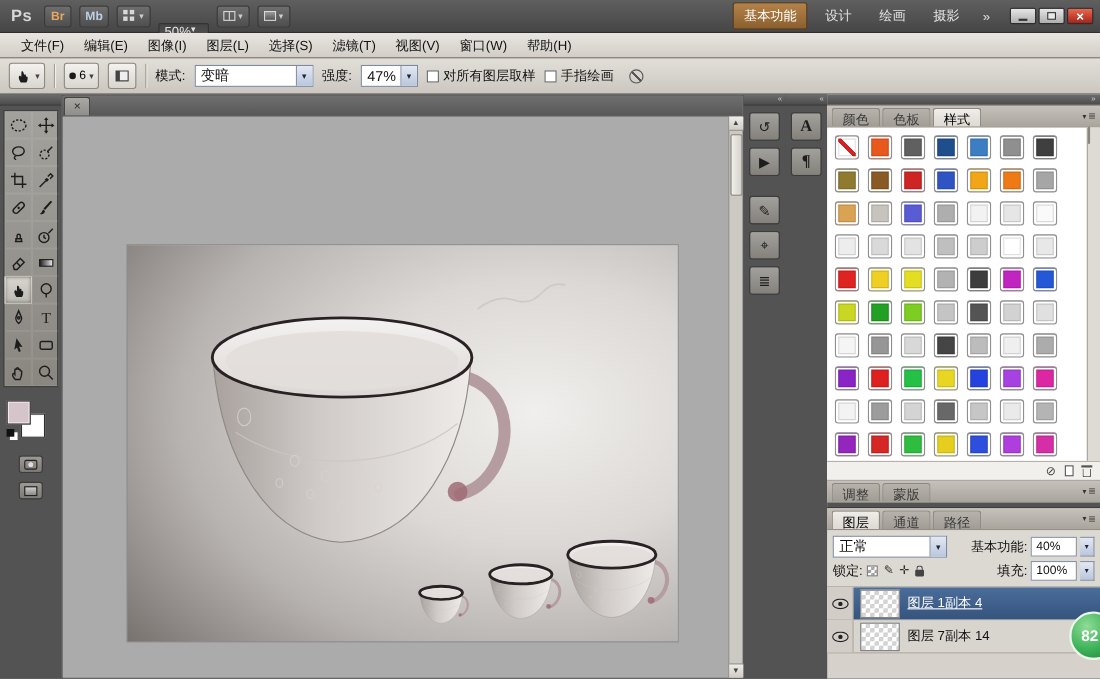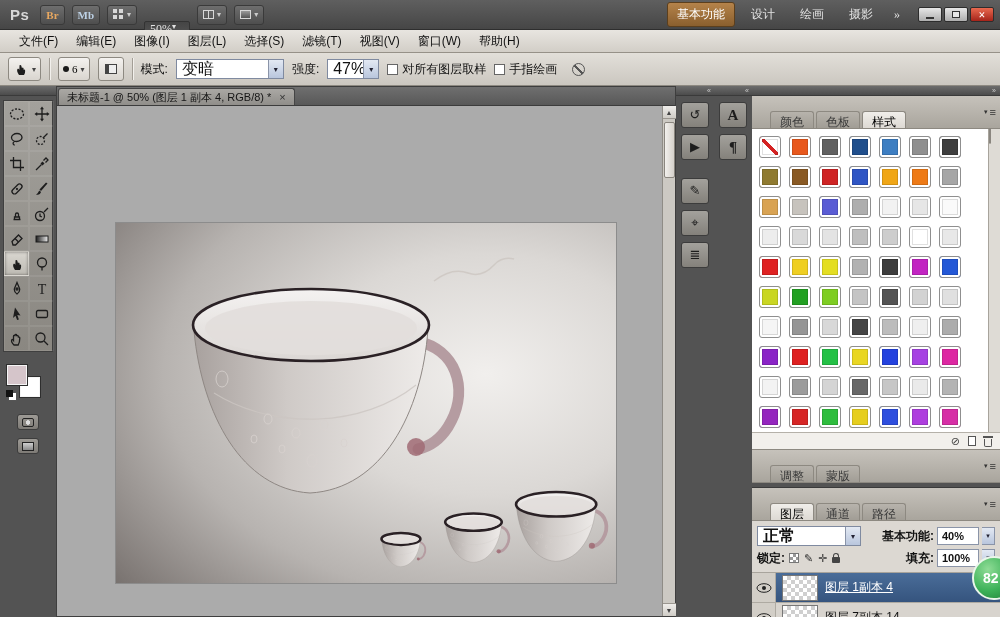--- a/index.html
+++ b/index.html
@@ -1,19 +1,19 @@
 <!DOCTYPE html>
 <html><head>
 <meta charset="utf-8">
 <style>
   * { margin:0; padding:0; box-sizing:border-box; }
   html,body { width:1000px; height:617px; }
   body { position:relative; overflow:hidden; background:#535353;
          font-family:"Liberation Sans","DejaVu Sans",sans-serif; font-size:12px; color:#111; }
-  button { font-family:Liberation Serif, serif; font-size:inherit; border:none; background:none; cursor:pointer; }
+  button { font-family:Liberation Sans, sans-serif; font-size:inherit; border:none; background:none; cursor:pointer; }
 
   
   .appbar { position:absolute; top:0; left:0; right:0; height:30px;
             background:linear-gradient(#5f5f5f,#464646); border-bottom:1px solid #2e2e2e;
             display:flex; align-items:center; gap:7px; padding:0 6px; }
   .ps-logo { color:#d8d8d8; font-weight:bold; font-size:15px; letter-spacing:0.5px; padding:0 4px; }
   .tb-btn { height:20px; padding:0 5px; border:1px solid #3a3a3a; border-radius:3px;
             background:linear-gradient(#6e6e6e,#4e4e4e); color:#ddd; display:flex; align-items:center; gap:3px; font-size:11px; }
   .tb-btn .dd { font-size:8px; color:#ccc; }
   .tb-btn.br { color:#e8a860; font-weight:bold; }
@@ -54,21 +54,21 @@
   .brush-dot { width:6px; height:6px; border-radius:50%; background:#1a1a1a; }
   .brush-size { font-size:11px; }
   .opt-icon { width:26px; height:24px; border:1px solid #8d8981; border-radius:3px;
               background:linear-gradient(#f4f2ef,#d9d5cf); display:flex; align-items:center; justify-content:center; }
   .panel-glyph { width:12px; height:10px; border:1px solid #444; border-left-width:4px; background:#eee; }
   .pressure-glyph { width:13px; height:13px; border:1.5px solid #555; border-radius:50%;
       background:linear-gradient(45deg,transparent 44%,#555 44%,#555 56%,transparent 56%); }
   .opt-label { color:#111; }
   .combo, .spinbox { height:20px; background:#fff; border:1px solid #7f8aa0; display:flex; align-items:center; }
   .combo { width:108px; } .spinbox { width:52px; }
-  .combo-val { flex:1; padding:0 5px; font-size:16px; white-space:nowrap; overflow:hidden; }
+  .combo-val { flex:1; padding:0 5px; font-size:13px; white-space:nowrap; overflow:hidden; }
   .combo-btn { width:15px; height:100%; background:linear-gradient(#e3e9f3,#b9c6dd); border-left:1px solid #8a94a8;
                display:flex; align-items:center; justify-content:center; font-size:8px; color:#223; }
   .chk { display:flex; align-items:center; gap:4px; color:#111; cursor:pointer; }
   .chk .box { width:11px; height:11px; background:#fff; border:1px solid #666; }
 
   
   .toolpanel { position:absolute; left:0; top:86px; bottom:0; width:56px; background:#535353; }
   .panel-grip { height:10px; background:linear-gradient(#6c6c6c,#4c4c4c); border-bottom:1px solid #3a3a3a; }
   .tools-grid { width:50px; margin:4px auto 0; display:grid; grid-template-columns:25px 25px; 
                 background:linear-gradient(#a3a19c,#8a8781); border:1px solid #3f3f3f; }
@@ -115,22 +115,22 @@
                color:#ccc; font-size:7px; display:flex; align-items:center; justify-content:flex-end; padding-right:3px; }
   .dock-btn { width:28px; height:26px; margin:6px auto 0; display:flex; align-items:center; justify-content:center;
               border:1px solid #3c3c3c; border-radius:3px; background:linear-gradient(#a3a19c,#84817b); color:#1d1d1d; font-size:13px; }
   .dock-btn.serif { font-family:"Liberation Serif","DejaVu Serif",serif; font-weight:bold; font-size:15px; }
   .dock-gap { height:12px; }
 
   
   .rightpanel { position:absolute; left:752px; top:86px; bottom:0; width:248px; background:#d6d2cb; }
   .rp-head { height:10px; background:linear-gradient(#6c6c6c,#4c4c4c); border-bottom:1px solid #3a3a3a;
              color:#ccc; font-size:7px; display:flex; align-items:center; justify-content:flex-end; padding-right:4px; }
-  .tabrow { height:33px; background:linear-gradient(#c6c2bb,#a9a59d); border-bottom:1px solid #8d8981;
-            display:flex; align-items:flex-end; padding-left:18px; }
+  .tabrow { height:20px; background:linear-gradient(#c6c2bb,#a9a59d); border-bottom:1px solid #8d8981;
+            display:flex; align-items:flex-end; padding-left:4px; }
   .tab { height:17px; padding:2px 9px 0; margin-right:2px; font-size:12px; color:#3a3a3a;
          background:linear-gradient(#b7b3ac,#a19d95); border:1px solid #8d8981; border-bottom:none; border-radius:3px 3px 0 0; }
   .tab.active { background:linear-gradient(#f0eeea,#ddd9d3); color:#000; }
   .panel-menu { margin-left:auto; margin-right:4px; align-self:center; color:#333; font-size:11px; display:flex; align-items:center; gap:2px; }
   .panel-menu .dd { font-size:7px; }
 
   .styles-body { position:relative; height:321px; background:#fff; border-bottom:1px solid #8d8981; }
   .swatch-grid { display:grid; grid-template-columns:repeat(7,22px); gap:8px; padding:7px; width:222px; }
   .swatch { width:22px; height:22px; border:1px solid #8f8f8f; border-radius:3px; background:#fff;
             box-shadow:inset 0 0 0 2px #fff, inset 0 0 0 3px rgba(0,0,0,.12); }
@@ -139,21 +139,21 @@
   .styles-scroll .scroll-thumb { height:40px; margin:2px auto 0; width:9px; }
   .styles-footer { position:absolute; left:0; right:0; bottom:0; height:17px; background:#f2f0ec; border-top:1px solid #b5b1a9;
                    display:flex; align-items:center; justify-content:flex-end; gap:8px; padding:0 8px; font-size:11px; color:#444; }
   .icon-page { width:8px; height:10px; border:1px solid #555; background:#fff; }
   .icon-trash { width:8px; height:8px; border:1px solid #555; border-top:none; border-radius:0 0 2px 2px; position:relative; margin-top:3px; }
   .icon-trash::before { content:""; position:absolute; top:-3px; left:-2px; right:-2px; height:2px; background:#555; }
 
   .group-gap { height:5px; background:#535353; border-bottom:1px solid #3a3a3a; }
 
   .layers-ctrl { background:#dcd8d2; border-bottom:1px solid #a8a49c; padding:4px 5px 3px; }
-  .lc-row { display:flex; align-items:center; gap:4px; height:22px;font-weight:bold; }
+  .lc-row { display:flex; align-items:center; gap:4px; height:22px; }
   .lc-row .right { margin-left:auto; display:flex; align-items:center; gap:3px; }
   .val-box { width:42px; height:18px; background:#fff; border:1px solid #8a94a8; display:flex; align-items:center; padding:0 4px; font-size:11px; }
   .pop-btn { width:13px; height:18px; background:linear-gradient(#e3e9f3,#b9c6dd); border:1px solid #8a94a8; border-left:none;
              display:flex; align-items:center; justify-content:center; font-size:7px; color:#223; }
   .lock-icons { display:flex; align-items:center; gap:5px; }
   .lock-icons .li { font-size:11px; color:#333; line-height:1; }
   .checker-mini { width:10px; height:10px;
       background-image:linear-gradient(45deg,#999 25%,transparent 25%,transparent 75%,#999 75%),
                        linear-gradient(45deg,#999 25%,transparent 25%,transparent 75%,#999 75%);
       background-size:6px 6px; background-position:0 0,3px 3px; background-color:#fff; border:1px solid #777; }
@@ -408,21 +408,20 @@
       </button>
     <button class="small-tool-btn">
         <span class="sm-glyph"></span>
       </button>
   </div>
 </div>
 
 <div class="docwindow">
   <div class="doctabbar">
     <div class="doctab">
-      <span>未标题-1 @ 50% (图层 1 副本 4, RGB/8) *</span>
       <span class="tab-close">×</span>
     </div>
   </div>
   <div class="canvas-area">
     <div class="artboard">
       <svg width="500" height="360" viewBox="0 0 500 360">
         <defs>
           <linearGradient id="cupBody" x1="0" y1="0" x2="1" y2="0">
             <stop offset="0" stop-color="#a8a19e"></stop>
               <stop offset="0.4" stop-color="#cfcac7"></stop>

